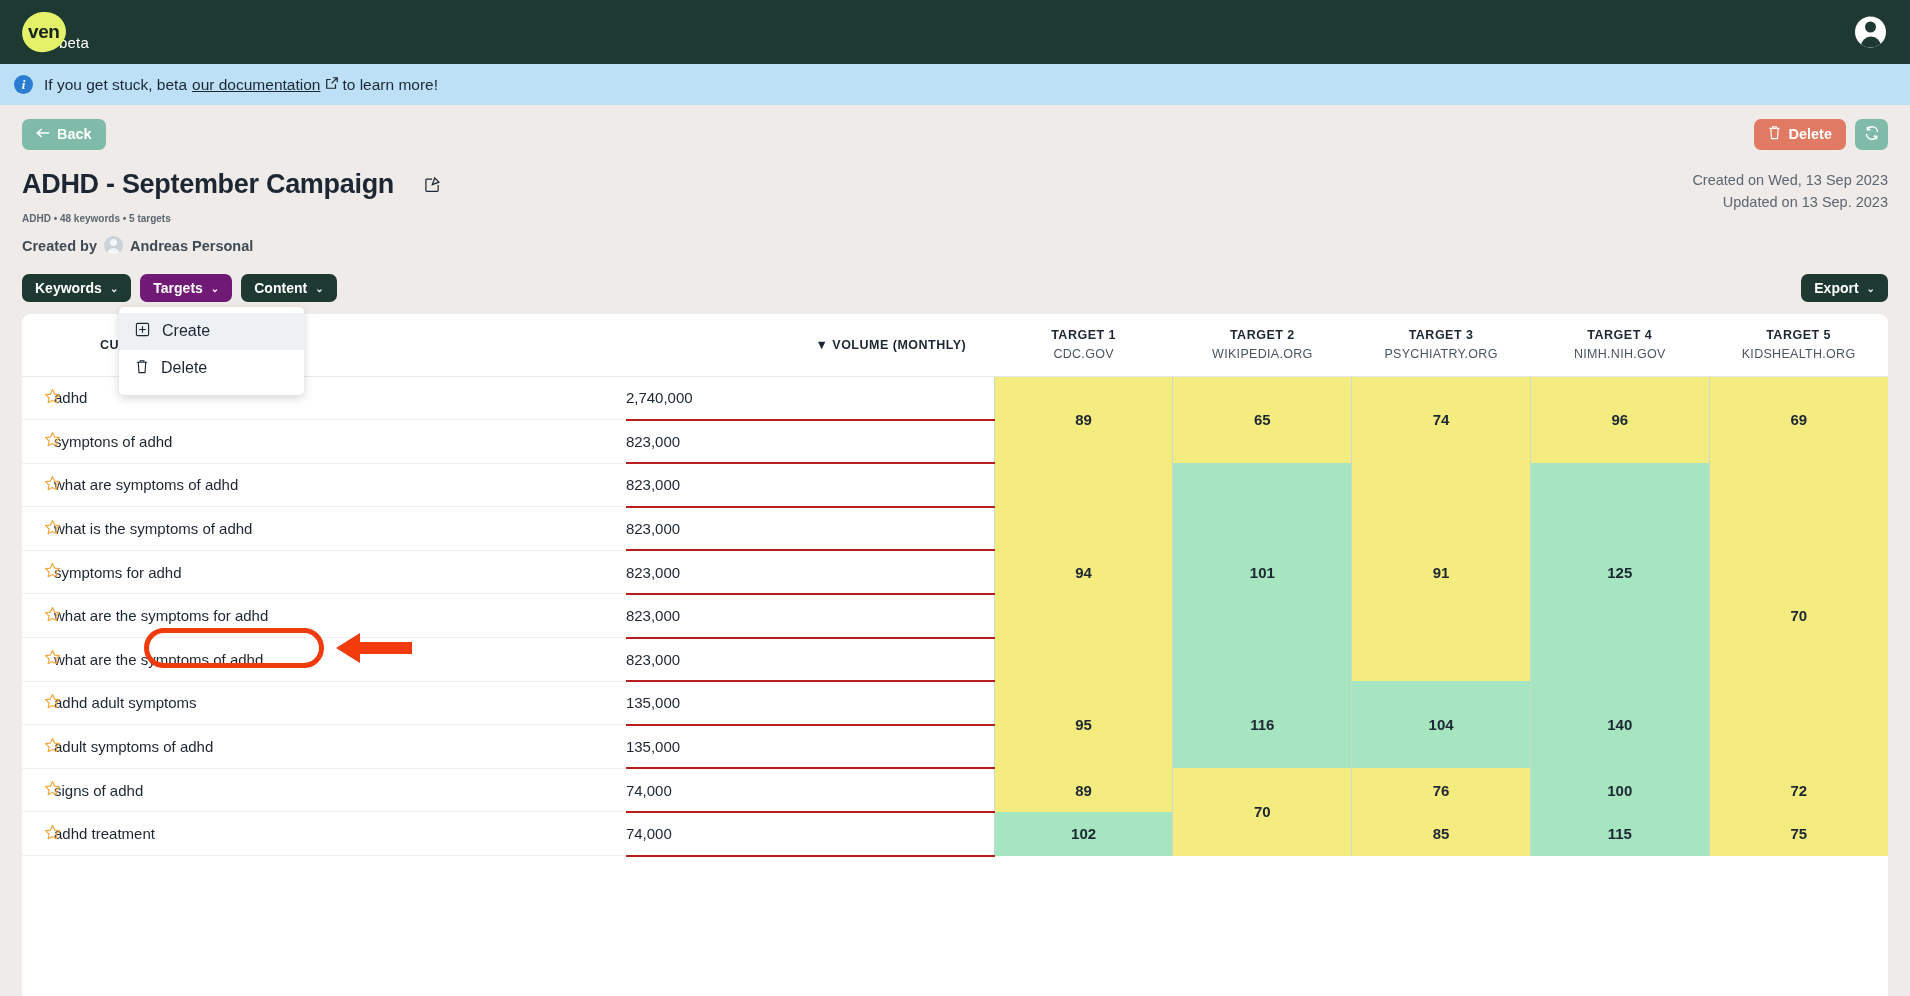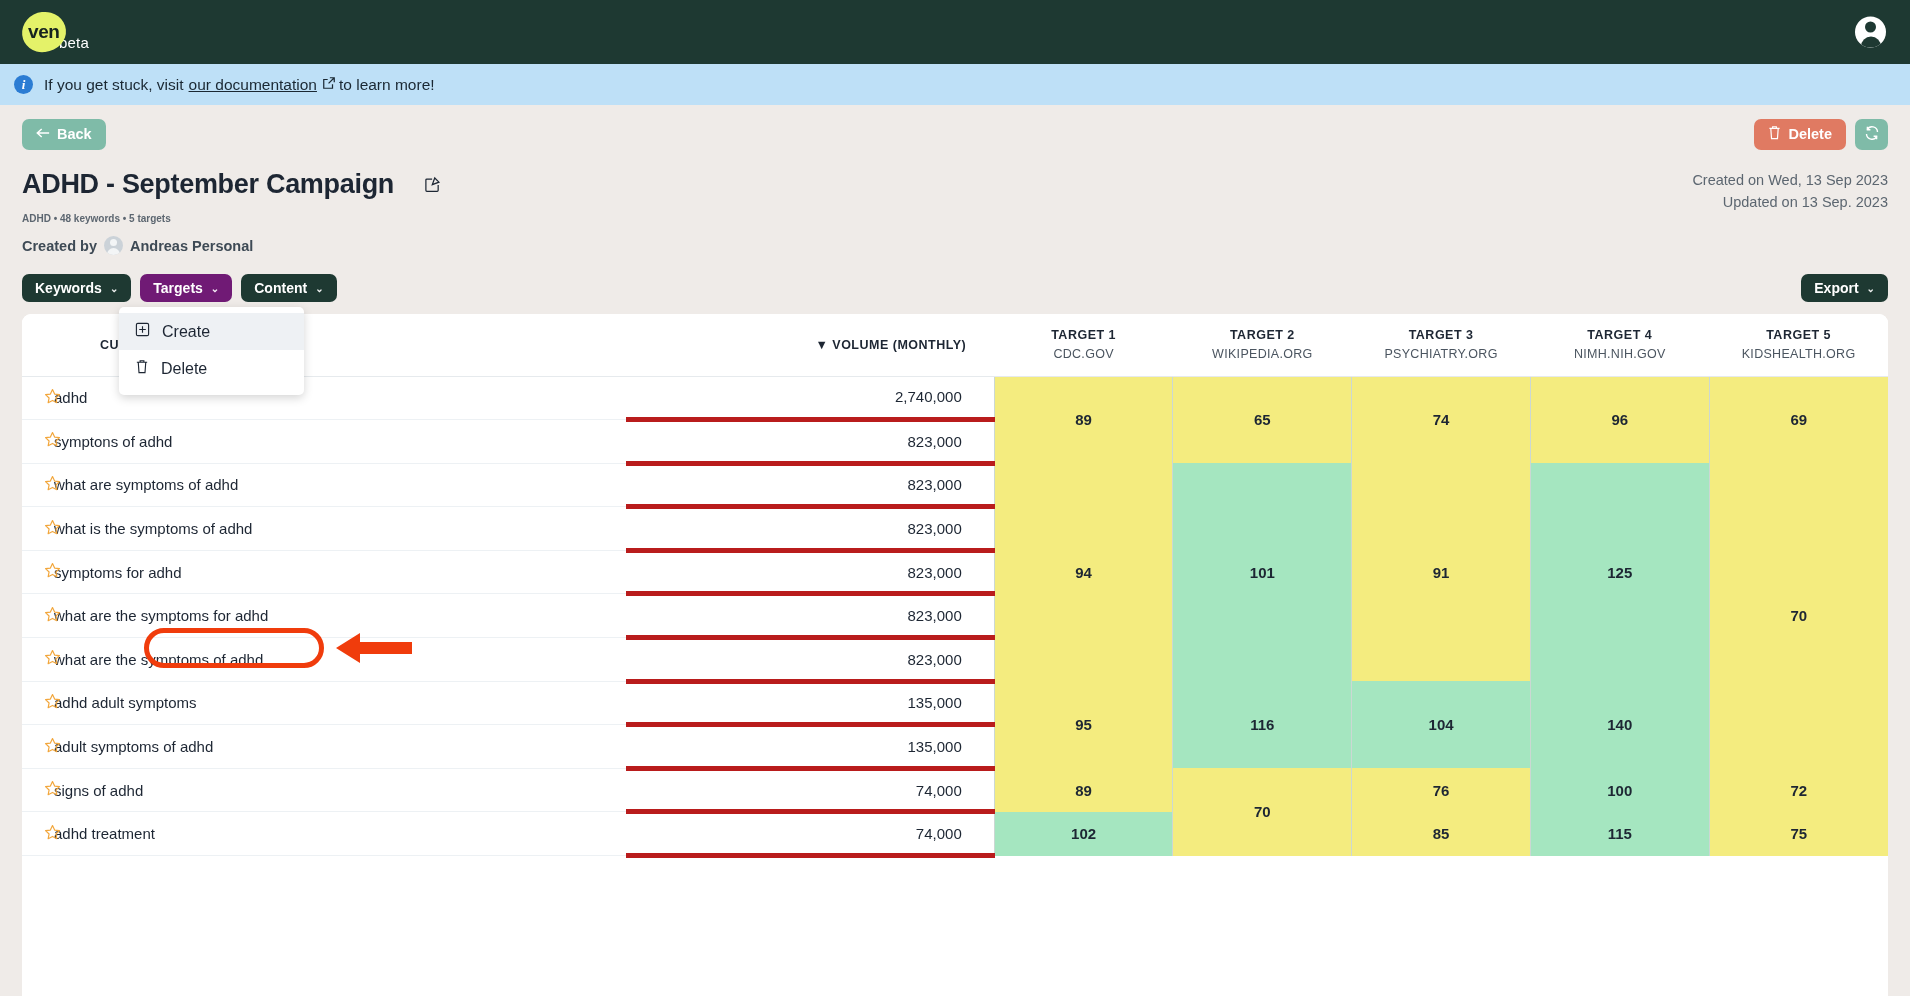--- a/index.html
+++ b/index.html
@@ -121,21 +121,21 @@
   .caret { font-size: 10px; opacity: .95; }
 
   
   .dropdown {
     position: absolute; left: 119px; top: 33px; width: 185px;
     background: #ffffff; border-radius: 5px; z-index: 40;
     box-shadow: 0 3px 10px rgba(0,0,0,.17);
     padding: 6px 0 8px 0;
   }
   .dd-item {
-    display: flex; align-items: center; gap: 12px;
+    display: flex; gap: 12px;
     padding: 9px 16px; font-size: 16px; color: #1D2633; cursor: pointer;
   }
   .dd-item.hl { background: #EEF1F4; }
 
   
   .card {
     margin: 12px 22px 0 22px; background: #fff;
     border-radius: 9px 9px 0 0; height: 700px; overflow: hidden;
     position: relative;
   }
@@ -152,21 +152,21 @@
     display: block; font-size: 12.5px; font-weight: 400;
     color: #4B5560; letter-spacing: .3px; margin-top: 5px;
   }
   tbody td { height: 43.6px; font-size: 15px; color: #1D2633; }
   td.kw {
     text-align: left; padding-left: 32px; position: relative;
     border-bottom: 1px solid #EDF1F4;
   }
   .star { position: absolute; left: 22px; top: 50%; transform: translateY(-50%); cursor: pointer; }
   td.vol {
-    text-align: right; padding-right: 32px; border-bottom: 5px solid #b91c1c;
+    padding-right: 32px; border-bottom: 2px solid #b91c1c;
   }
   td.score {
     text-align: center; font-weight: 700; font-size: 15px;
     border-left: 1px solid #CBD8D3; vertical-align: middle;
   }
   td.yellow { background: #F4EC7F; }
   td.green  { background: #A5E6C0; }
 
   
   .anno { position: absolute; pointer-events: none; z-index: 60; }
@@ -187,21 +187,21 @@
     <div class="logo-beta">beta</div>
   </div>
   <div class="avatar-btn">
     <div class="head"></div>
     <div class="body"></div>
   </div>
 </div>
 
 <div class="banner">
   <div class="info-circle">i</div>
-  <span>If you get stuck, visit</span>
+  <span>If you get stuck, beta</span>
   <a href="#" style="margin-left:5px">our documentation</a>
   <span class="ext-ico">
     <svg width="14" height="14" viewBox="0 0 16 16" fill="none" stroke="#1A2833" stroke-width="1.4">
       <path d="M9 2h5v5M14 2L7.5 8.5"></path>
         <path d="M12 9.5V14H2V4h4.5"></path>
     </svg>
   </span>
   <span>to learn more!</span>
 </div>
 

